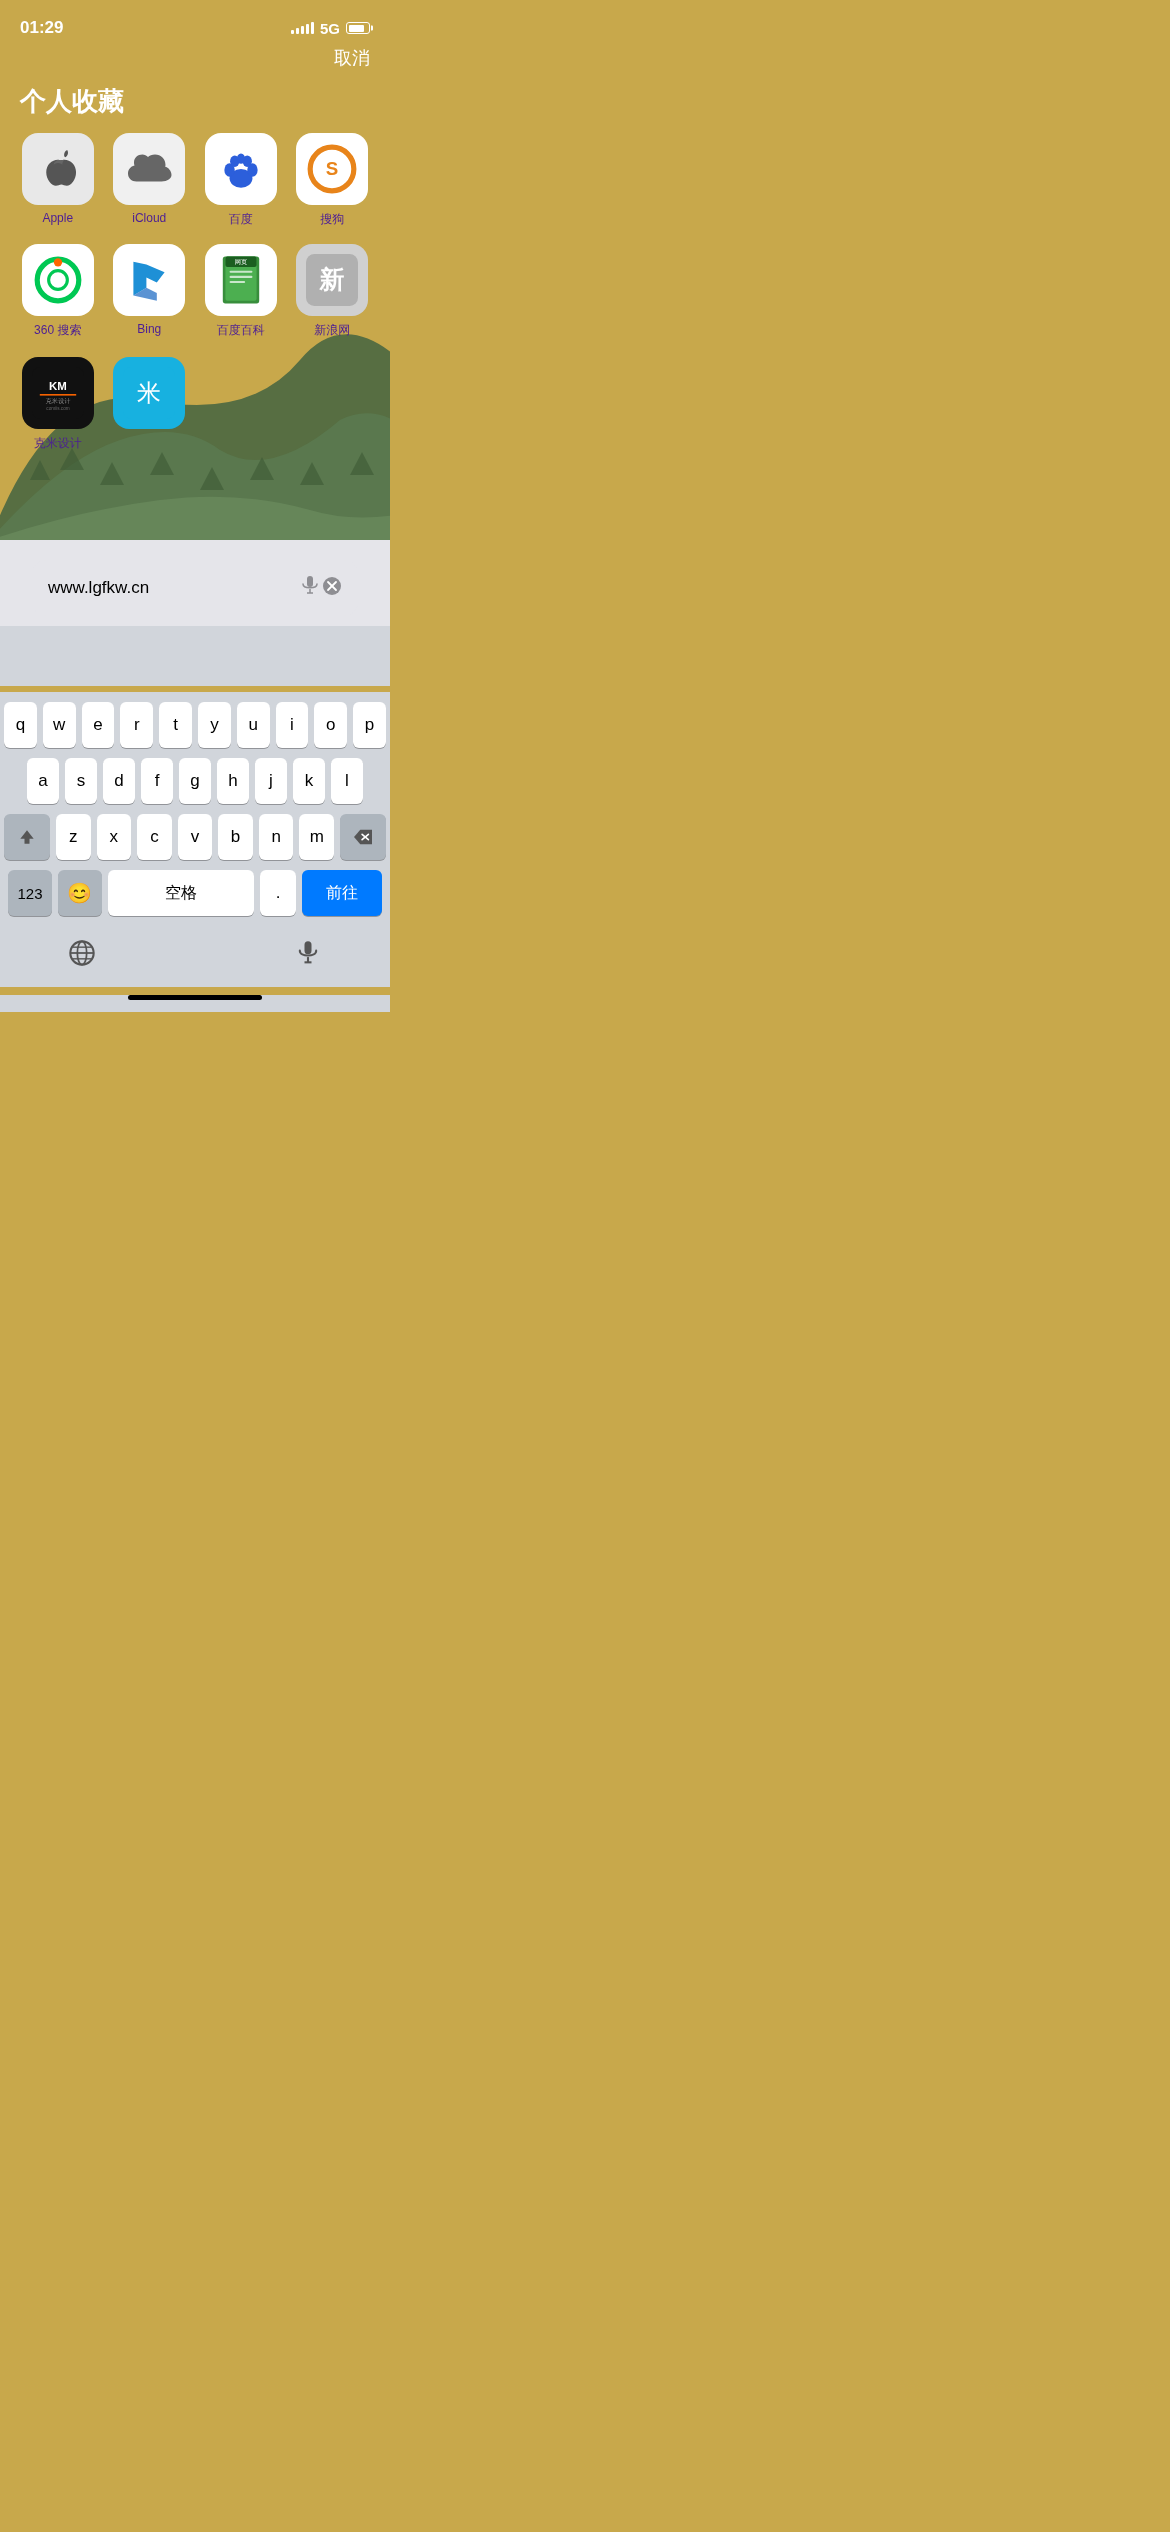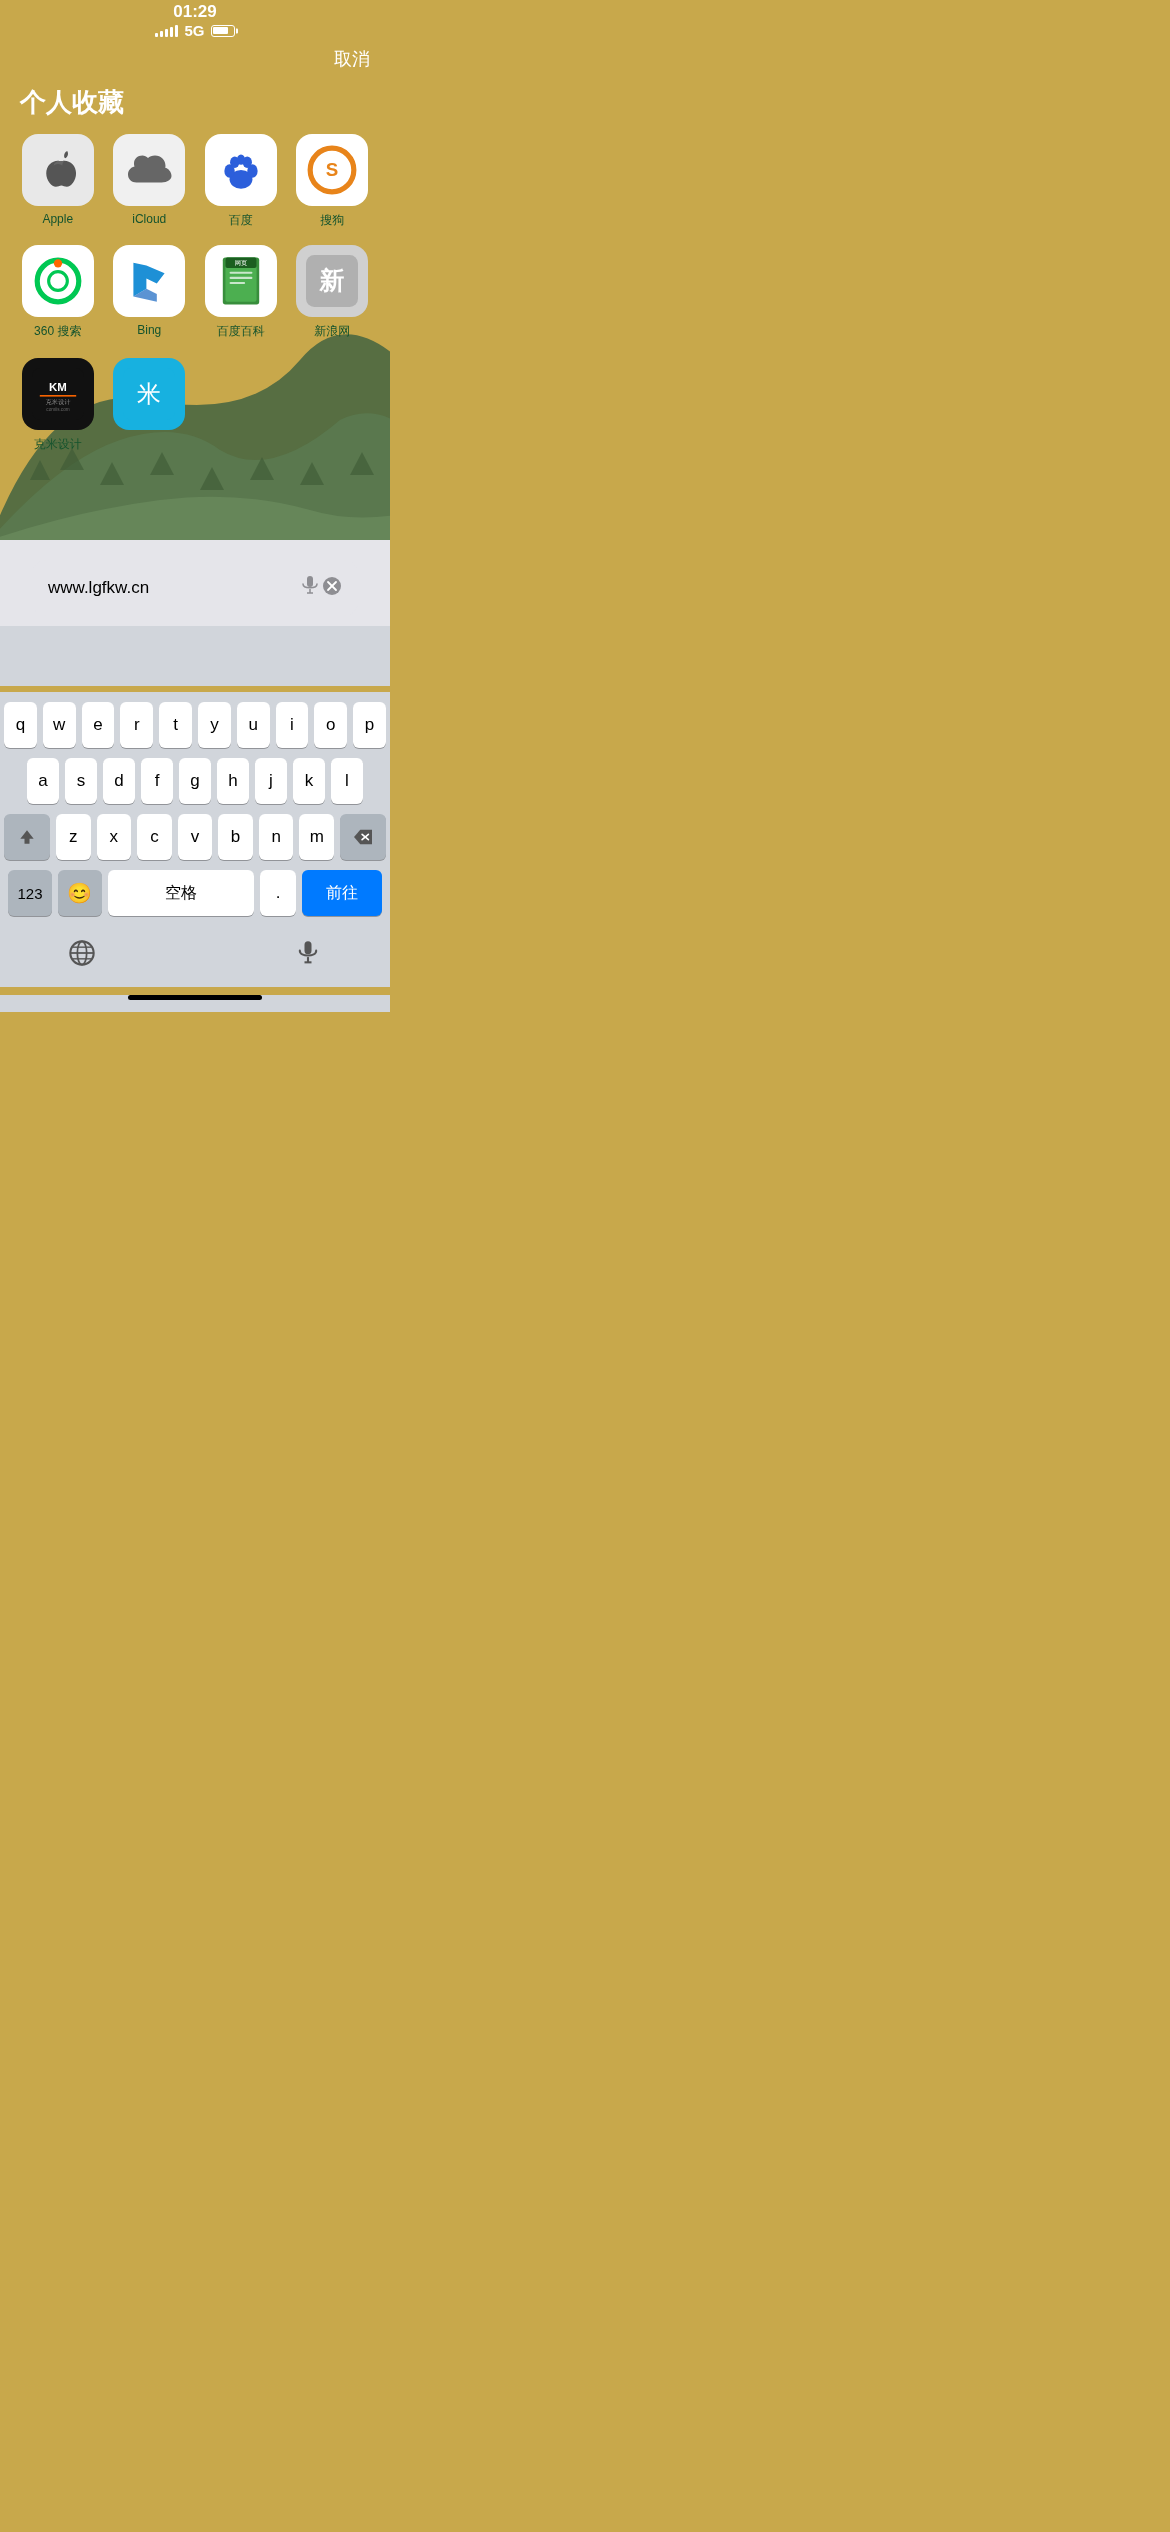--- a/index.html
+++ b/index.html
@@ -11,23 +11,22 @@
       font-family: -apple-system, 'PingFang SC', 'Helvetica Neue', sans-serif;
       background: #c8a84b;
       overflow-x: hidden;
     }
 
     
     .status-bar {
       display: flex;
       justify-content: space-between;
       align-items: center;
-      padding: 2px 20px 8px;
+      padding: 18px 20px 8px;
       background: transparent;
-      flex-direction: column;
     }
     .status-time {
       font-size: 17px;
       font-weight: 600;
       color: white;
     }
     .status-right {
       display: flex;
       align-items: center;
       gap: 6px;
@@ -147,21 +146,21 @@
       height: 72px;
       border-radius: 16px;
       display: flex;
       align-items: center;
       justify-content: center;
       overflow: hidden;
     }
 
     .bookmark-label {
       font-size: 12px;
-      color: #14532d;
+      color: #4c1d95;
       text-align: center;
       font-weight: 400;
     }
 
     
     .icon-apple { background: #e8e8e8; }
     .icon-icloud { background: #f0f0f0; }
     .icon-baidu { background: white; }
     .icon-sougou { background: white; }
     .icon-360 { background: white; }

